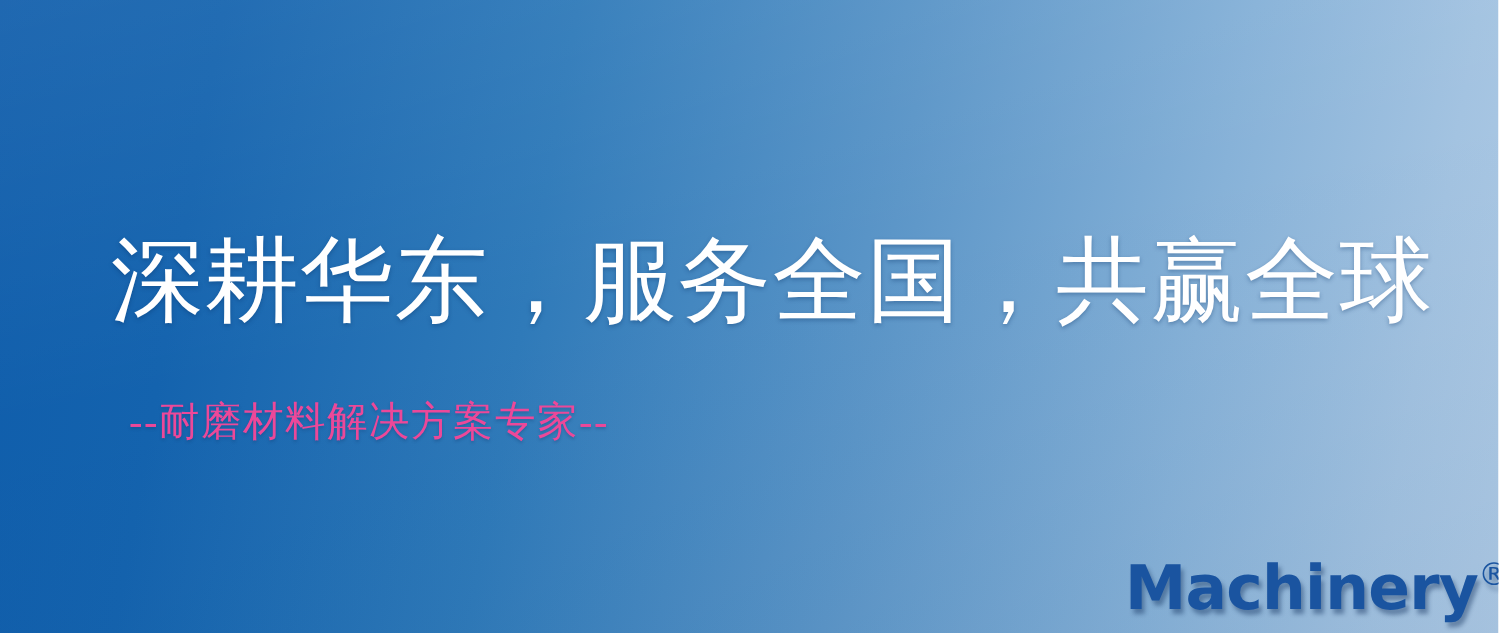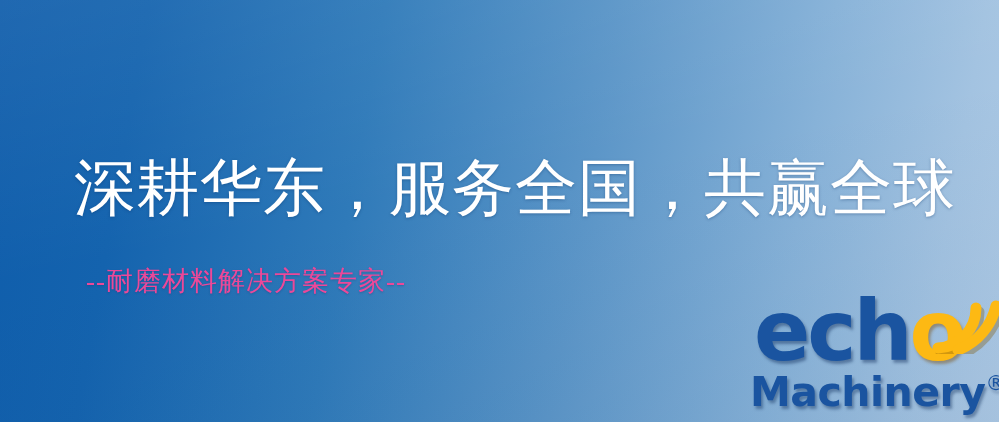--- a/index.html
+++ b/index.html
@@ -128,30 +128,18 @@
 
   <div class="bg-layer bg-base"></div>
   <div class="bg-layer bg-diag"></div>
 
   <div class="headline">深耕华东，服务全国，共赢全球</div>
 
   <div class="subtitle">--耐磨材料解决方案专家--</div>
 
   <div class="logo">
 
-    <div class="logo-echo">
-
-      <div class="echo-text"><span>ech</span><span class="gold-o">o</span></div>
-
-      <svg class="waves" viewBox="0 0 82 62">
-        <path d="M 18 56 A 40 40 0 0 0 56 16" fill="none" stroke="#7d5a0a" stroke-width="11" stroke-linecap="round" opacity="0.35" transform="translate(3,4)"></path>
-        <path d="M 38 58 A 62 62 0 0 0 76 14" fill="none" stroke="#7d5a0a" stroke-width="11" stroke-linecap="round" opacity="0.35" transform="translate(3,4)"></path>
-        <path d="M 18 56 A 40 40 0 0 0 56 16" fill="none" stroke="#fdb913" stroke-width="11" stroke-linecap="round"></path>
-        <path d="M 38 58 A 62 62 0 0 0 76 14" fill="none" stroke="#fdb913" stroke-width="11" stroke-linecap="round"></path>
-      </svg>
-
-    </div>
 
     <div class="machinery-text"><span>Machinery</span><span class="reg">®</span></div>
 
   </div>
 
 </div>
 
 </body></html>

